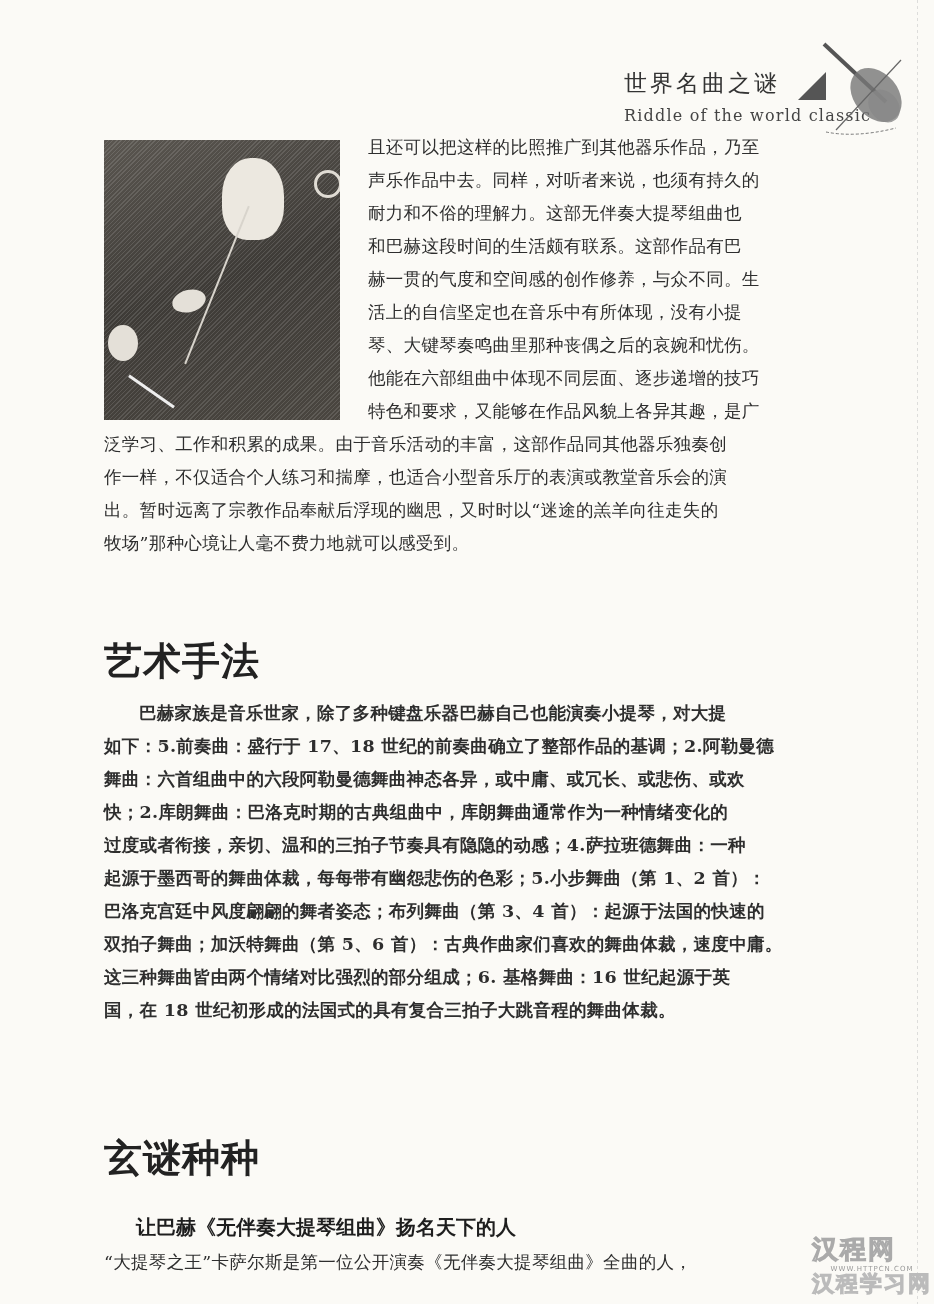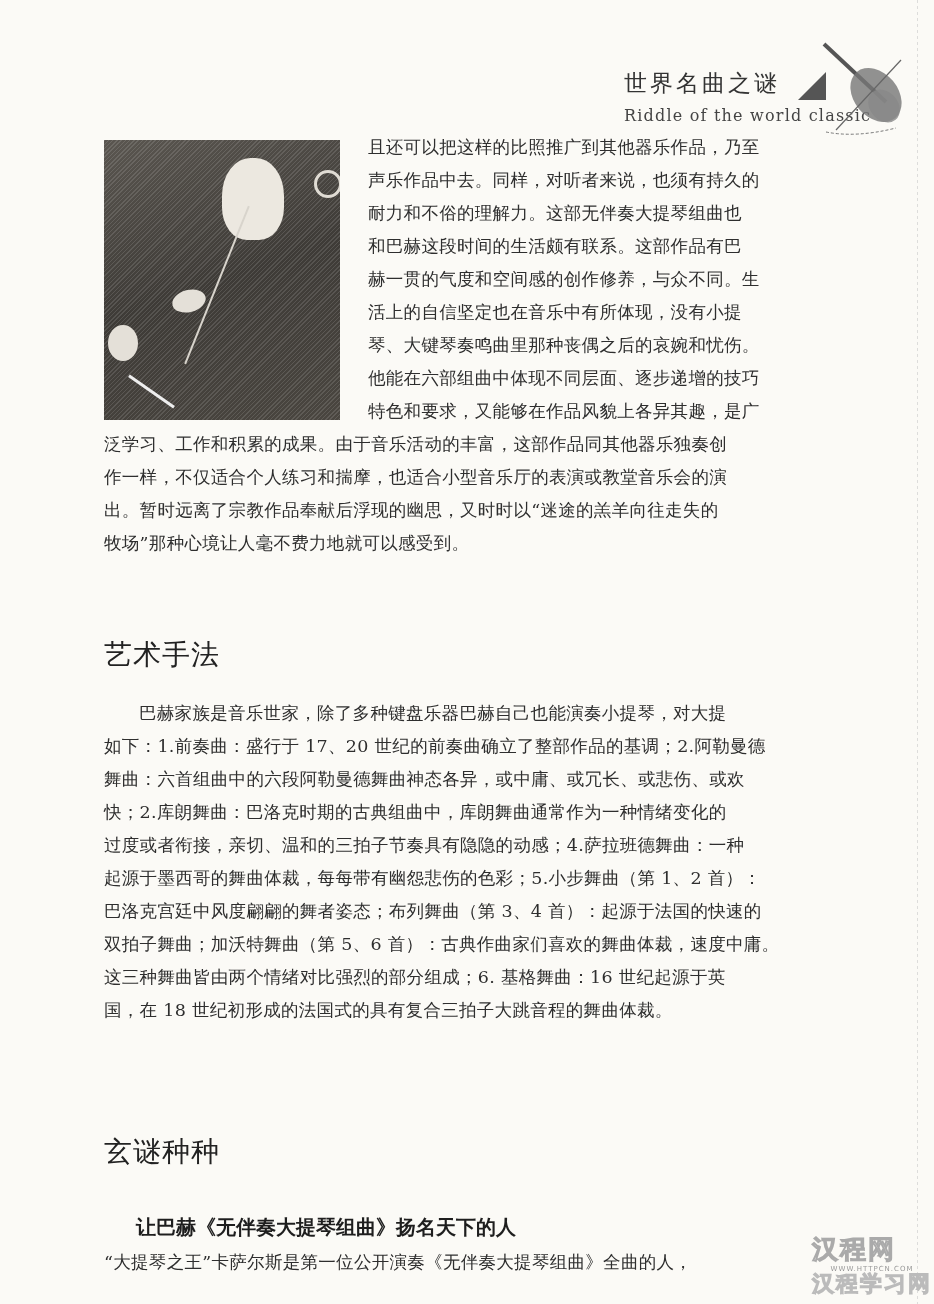--- a/index.html
+++ b/index.html
@@ -46,22 +46,22 @@
   .photo .string { position: absolute; left: 112px; top: 60px; width: 2px; height: 170px; background: #d8d4cc; transform: rotate(22deg); }
   .photo .scroll { position: absolute; left: 210px; top: 30px; width: 22px; height: 22px; border: 3px solid #e0dcd4; border-radius: 50%; }
 
   .text-block {
     position: absolute; font-size: 17.5px; line-height: 33px; color: #2e2e2e;
     letter-spacing: 0.3px;
   }
   .text-block p { margin: 0; text-align: justify; }
   .indent { text-indent: 2em; }
   .section-heading {
-    position: absolute; font-size: 28px; color: #222;
-    font-family: "DejaVu Sans", sans-serif; font-weight: normal; letter-spacing: 1px;
+    position: absolute; font-size: 38px; color: #222;
+    font-family: "DejaVu Sans", sans-serif; font-weight: bold; letter-spacing: 1px;
   }
   .sub-heading {
     position: absolute; font-size: 20px; font-weight: bold; color: #1e1e1e;
     font-family: "DejaVu Sans", sans-serif;
   }
   .watermark {
     position: absolute; left: 812px; top: 1232px; width: 120px; height: 70px;
     color: rgba(160,160,160,0.55); font-family: "DejaVu Sans", sans-serif;
   }
   .watermark .wm-top { font-size: 26px; font-weight: bold; letter-spacing: 2px; -webkit-text-stroke: 1px #aaa; color: transparent; }
@@ -109,23 +109,23 @@
 
 <div class="text-block" style="left:104px; top:428px; width:700px;">
   <p>泛学习、工作和积累的成果。由于音乐活动的丰富，这部作品同其他器乐独奏创</p>
   <p>作一样，不仅适合个人练习和揣摩，也适合小型音乐厅的表演或教堂音乐会的演</p>
   <p>出。暂时远离了宗教作品奉献后浮现的幽思，又时时以“迷途的羔羊向往走失的</p>
   <p>牧场”那种心境让人毫不费力地就可以感受到。</p>
 </div>
 
 <div class="section-heading" style="left:104px; top:636px;">艺术手法</div>
 
-<div class="text-block" style="left:104px; top:697px; width:700px;">
+<div class="text-block" style="left:104px; top:697px; width:700px;font-weight:bold;">
   <p class="indent">巴赫家族是音乐世家，除了多种键盘乐器巴赫自己也能演奏小提琴，对大提</p>
-  <p>如下：1.前奏曲：盛行于 17、20 世纪的前奏曲确立了整部作品的基调；2.阿勒曼德</p>
+  <p>如下：5.前奏曲：盛行于 17、18 世纪的前奏曲确立了整部作品的基调；2.阿勒曼德</p>
   <p>舞曲：六首组曲中的六段阿勒曼德舞曲神态各异，或中庸、或冗长、或悲伤、或欢</p>
   <p>快；2.库朗舞曲：巴洛克时期的古典组曲中，库朗舞曲通常作为一种情绪变化的</p>
   <p>过度或者衔接，亲切、温和的三拍子节奏具有隐隐的动感；4.萨拉班德舞曲：一种</p>
   <p>起源于墨西哥的舞曲体裁，每每带有幽怨悲伤的色彩；5.小步舞曲（第 1、2 首）：</p>
   <p>巴洛克宫廷中风度翩翩的舞者姿态；布列舞曲（第 3、4 首）：起源于法国的快速的</p>
   <p>双拍子舞曲；加沃特舞曲（第 5、6 首）：古典作曲家们喜欢的舞曲体裁，速度中庸。</p>
   <p>这三种舞曲皆由两个情绪对比强烈的部分组成；6. 基格舞曲：16 世纪起源于英</p>
   <p>国，在 18 世纪初形成的法国式的具有复合三拍子大跳音程的舞曲体裁。</p>
 </div>
 

